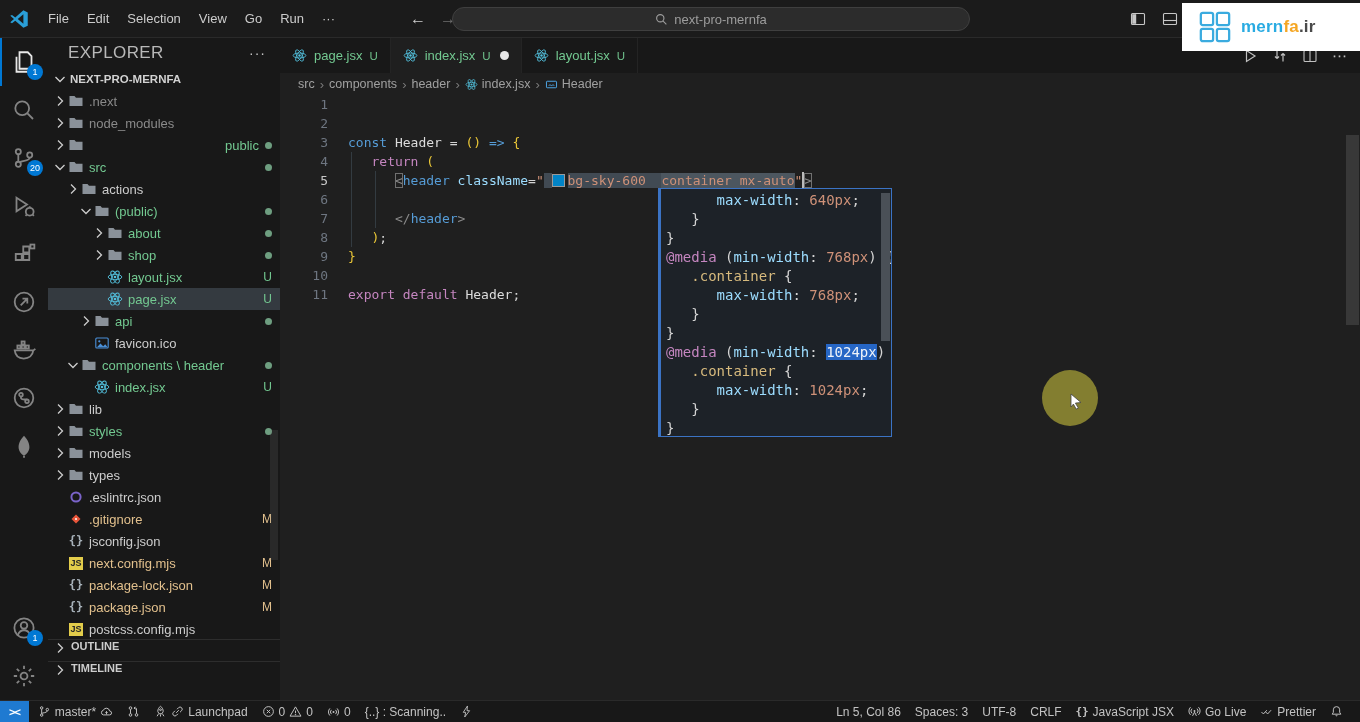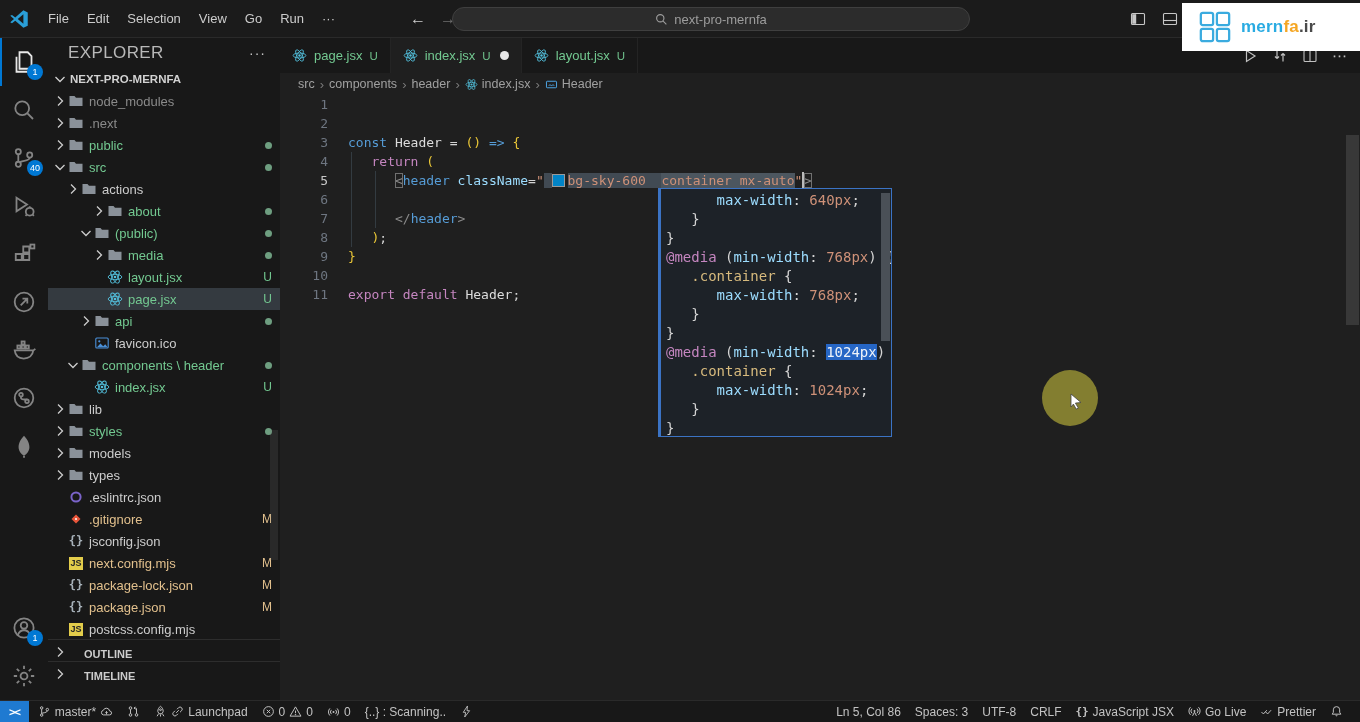--- a/index.html
+++ b/index.html
@@ -48,21 +48,21 @@
   .trow.selected{ background:#343a40; }
   .trow .ficon{ width:16px; height:16px; flex:0 0 16px; margin-right:5px; display:flex; align-items:center; justify-content:center; }
   .trow .label{ white-space:nowrap; overflow:hidden; text-overflow:ellipsis; flex:1; }
   .trow .badge{ font-size:12px; margin-left:6px; }
   .c-green{ color:#73c991; } .c-gray{ color:#8a8a8a; } .c-default{ color:#cccccc; } .c-gold{ color:#e2c08d; }
   .dot{ width:7px; height:7px; border-radius:50%; background:#6e9e80; margin-left:6px; }
   .jsq{ display:inline-block; width:14px; height:13px; background:#e3cd4b; color:#262626; font-size:9px; font-weight:bold;
     text-align:center; line-height:13px; font-family:"Liberation Sans",sans-serif; }
   .brc{ color:#a8b2ba; font-size:12px; font-weight:bold; font-family:"DejaVu Sans Mono",monospace; }
   .sb-section{ position:absolute; left:0; width:232px; height:21px; background:#181818; border-top:1px solid #2d2d2d;
-    display:flex; align-items:flex-end; gap:16px; padding-left:4px; font-size:11px; font-weight:bold; color:#cccccc; }
+    display:flex; align-items:flex-start; gap:3px; padding-left:4px; font-size:11px; font-weight:bold; color:#cccccc; }
   .sb-scroll{ position:absolute; right:2px; top:392px; width:8px; height:130px; background:rgba(121,121,121,.18); }
 
   
   .editor{ position:absolute; top:38px; left:280px; width:1080px; height:662px; background:#1f1f1f; }
   .tabbar{ position:absolute; top:0; left:0; width:1080px; height:35px; background:#181818; display:flex; }
   .tab{ height:35px; display:flex; align-items:center; padding:0 12px; gap:7px; font-size:13px;
     background:#181818; border-right:1px solid #242424; color:#73c991; }
   .tab.active{ background:#1f1f1f; }
   .tab .ricon{ width:15px; height:15px; }
   .tab .tbadge{ font-size:11.5px; opacity:.95; }
@@ -192,21 +192,21 @@
         </div>
         <div class="act-item">
           <span class="ico" style="display: inline-flex; width: 24px; height: 24px; align-items: center; justify-content: center;">
             <svg viewBox="0 0 16 16" width="100%" height="100%" fill="none" stroke="currentColor" stroke-width="1.2">
               <circle cx="4.2" cy="3.8" r="1.7"></circle>
               <circle cx="4.2" cy="12.2" r="1.7"></circle>
               <circle cx="11.8" cy="6" r="1.7"></circle>
               <path d="M4.2 5.5v5M11.8 7.7c0 2.6-5 1.7-7 3.2"></path>
             </svg>
           </span>
-          <div class="act-badge">40</div>
+          <div class="act-badge">20</div>
         </div>
         <div class="act-item">
           <span class="ico" style="display: inline-flex; width: 24px; height: 24px; align-items: center; justify-content: center;">
             <svg viewBox="0 0 16 16" width="100%" height="100%" fill="none" stroke="currentColor" stroke-width="1.2">
               <path d="M3 2.5l7 4.5-7 4.5z"></path>
               <circle cx="11.8" cy="11.8" r="2.6"></circle>
               <path d="M11.8 9.2v-1M9.8 13.8l-.8.8M13.8 13.8l.8.8"></path>
             </svg>
           </span>
         </div>
@@ -296,36 +296,36 @@
           <span class="ico" style="display: inline-flex; width: 16px; height: 16px; align-items: center; justify-content: center;">
             <svg viewBox="0 0 16 16" width="100%" height="100%" fill="none" stroke="currentColor" stroke-width="1.2">
               <path d="M6 3.5 10.5 8 6 12.5" stroke-width="1.3"></path>
             </svg>
           </span>
           <span class="ficon">
             <svg viewBox="0 0 16 16" width="100%" height="100%" fill="none" stroke="currentColor" stroke-width="1.2">
               <path d="M1.5 3h5L8 4.7h6.5V13h-13z" fill="#8a9199" stroke="none"></path>
             </svg>
           </span>
+          <span class="label c-gray">.next</span>
+        </div>
+        <div class="trow" style="padding-left: 4px;">
+          <span class="ico" style="display: inline-flex; width: 16px; height: 16px; align-items: center; justify-content: center;">
+            <svg viewBox="0 0 16 16" width="100%" height="100%" fill="none" stroke="currentColor" stroke-width="1.2">
+              <path d="M6 3.5 10.5 8 6 12.5" stroke-width="1.3"></path>
+            </svg>
+          </span>
+          <span class="ficon">
+            <svg viewBox="0 0 16 16" width="100%" height="100%" fill="none" stroke="currentColor" stroke-width="1.2">
+              <path d="M1.5 3h5L8 4.7h6.5V13h-13z" fill="#8a9199" stroke="none"></path>
+            </svg>
+          </span>
           <span class="label c-gray">node_modules</span>
         </div>
-        <div class="trow" style="padding-left: 4px;">
-          <span class="ico" style="display: inline-flex; width: 16px; height: 16px; align-items: center; justify-content: center;">
-            <svg viewBox="0 0 16 16" width="100%" height="100%" fill="none" stroke="currentColor" stroke-width="1.2">
-              <path d="M6 3.5 10.5 8 6 12.5" stroke-width="1.3"></path>
-            </svg>
-          </span>
-          <span class="ficon">
-            <svg viewBox="0 0 16 16" width="100%" height="100%" fill="none" stroke="currentColor" stroke-width="1.2">
-              <path d="M1.5 3h5L8 4.7h6.5V13h-13z" fill="#8a9199" stroke="none"></path>
-            </svg>
-          </span>
-          <span class="label c-gray">.next</span>
-        </div>
-        <div class="trow" style="padding-left: 4px;">
+        <div class="trow" style="padding-left: 4px; text-align: right;">
           <span class="ico" style="display: inline-flex; width: 16px; height: 16px; align-items: center; justify-content: center;">
             <svg viewBox="0 0 16 16" width="100%" height="100%" fill="none" stroke="currentColor" stroke-width="1.2">
               <path d="M6 3.5 10.5 8 6 12.5" stroke-width="1.3"></path>
             </svg>
           </span>
           <span class="ficon">
             <svg viewBox="0 0 16 16" width="100%" height="100%" fill="none" stroke="currentColor" stroke-width="1.2">
               <path d="M1.5 3h5L8 4.7h6.5V13h-13z" fill="#8a9199" stroke="none"></path>
             </svg>
           </span>
@@ -352,60 +352,60 @@
               <path d="M6 3.5 10.5 8 6 12.5" stroke-width="1.3"></path>
             </svg>
           </span>
           <span class="ficon">
             <svg viewBox="0 0 16 16" width="100%" height="100%" fill="none" stroke="currentColor" stroke-width="1.2">
               <path d="M1.5 3h5L8 4.7h6.5V13h-13z" fill="#8a9199" stroke="none"></path>
             </svg>
           </span>
           <span class="label c-default">actions</span>
         </div>
+        <div class="trow" style="padding-left: 30px;">
+          <span class="ico" style="display: inline-flex; width: 16px; height: 16px; align-items: center; justify-content: center;">
+            <svg viewBox="0 0 16 16" width="100%" height="100%" fill="none" stroke="currentColor" stroke-width="1.2">
+              <path d="M3.5 6 8 10.5 12.5 6" stroke-width="1.3"></path>
+            </svg>
+          </span>
+          <span class="ficon">
+            <svg viewBox="0 0 16 16" width="100%" height="100%" fill="none" stroke="currentColor" stroke-width="1.2">
+              <path d="M1.5 3h5L8 4.7h6.5V13h-13z" fill="#8a9199" stroke="none"></path>
+            </svg>
+          </span>
+          <span class="label c-green">(public)</span>
+          <span class="dot"></span>
+        </div>
         <div class="trow" style="padding-left: 43px;">
           <span class="ico" style="display: inline-flex; width: 16px; height: 16px; align-items: center; justify-content: center;">
             <svg viewBox="0 0 16 16" width="100%" height="100%" fill="none" stroke="currentColor" stroke-width="1.2">
               <path d="M6 3.5 10.5 8 6 12.5" stroke-width="1.3"></path>
             </svg>
           </span>
           <span class="ficon">
             <svg viewBox="0 0 16 16" width="100%" height="100%" fill="none" stroke="currentColor" stroke-width="1.2">
               <path d="M1.5 3h5L8 4.7h6.5V13h-13z" fill="#8a9199" stroke="none"></path>
             </svg>
           </span>
           <span class="label c-green">about</span>
           <span class="dot"></span>
         </div>
-        <div class="trow" style="padding-left: 30px;">
-          <span class="ico" style="display: inline-flex; width: 16px; height: 16px; align-items: center; justify-content: center;">
-            <svg viewBox="0 0 16 16" width="100%" height="100%" fill="none" stroke="currentColor" stroke-width="1.2">
-              <path d="M3.5 6 8 10.5 12.5 6" stroke-width="1.3"></path>
-            </svg>
-          </span>
-          <span class="ficon">
-            <svg viewBox="0 0 16 16" width="100%" height="100%" fill="none" stroke="currentColor" stroke-width="1.2">
-              <path d="M1.5 3h5L8 4.7h6.5V13h-13z" fill="#8a9199" stroke="none"></path>
-            </svg>
-          </span>
-          <span class="label c-green">(public)</span>
-          <span class="dot"></span>
-        </div>
         <div class="trow" style="padding-left: 43px;">
           <span class="ico" style="display: inline-flex; width: 16px; height: 16px; align-items: center; justify-content: center;">
             <svg viewBox="0 0 16 16" width="100%" height="100%" fill="none" stroke="currentColor" stroke-width="1.2">
               <path d="M6 3.5 10.5 8 6 12.5" stroke-width="1.3"></path>
             </svg>
           </span>
           <span class="ficon">
             <svg viewBox="0 0 16 16" width="100%" height="100%" fill="none" stroke="currentColor" stroke-width="1.2">
               <path d="M1.5 3h5L8 4.7h6.5V13h-13z" fill="#8a9199" stroke="none"></path>
             </svg>
           </span>
-          <span class="label c-green">media</span>
+          <span class="label c-green">shop</span>
           <span class="dot"></span>
         </div>
         <div class="trow" style="padding-left: 43px;">
           <span style="width: 16px; flex: 0 0 16px;"></span>
           <span class="ficon">
             <svg viewBox="0 0 16 16" width="100%" height="100%" fill="none" stroke="#53c1de" stroke-width="0.9">
               <ellipse cx="8" cy="8" rx="6.8" ry="2.7"></ellipse>
               <ellipse cx="8" cy="8" rx="6.8" ry="2.7" transform="rotate(60 8 8)"></ellipse>
               <ellipse cx="8" cy="8" rx="6.8" ry="2.7" transform="rotate(120 8 8)"></ellipse>
               <circle cx="8" cy="8" r="1.3" fill="#53c1de" stroke="none"></circle>

